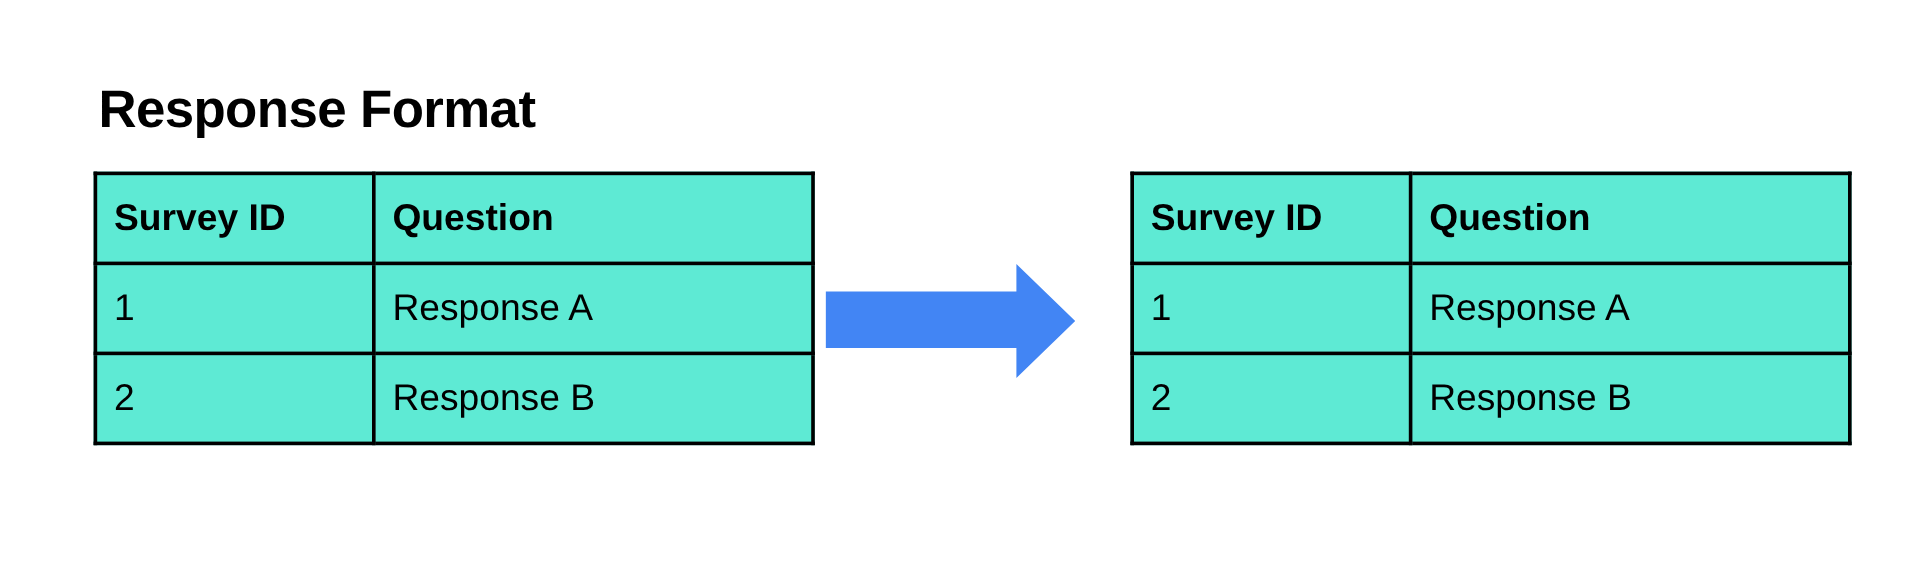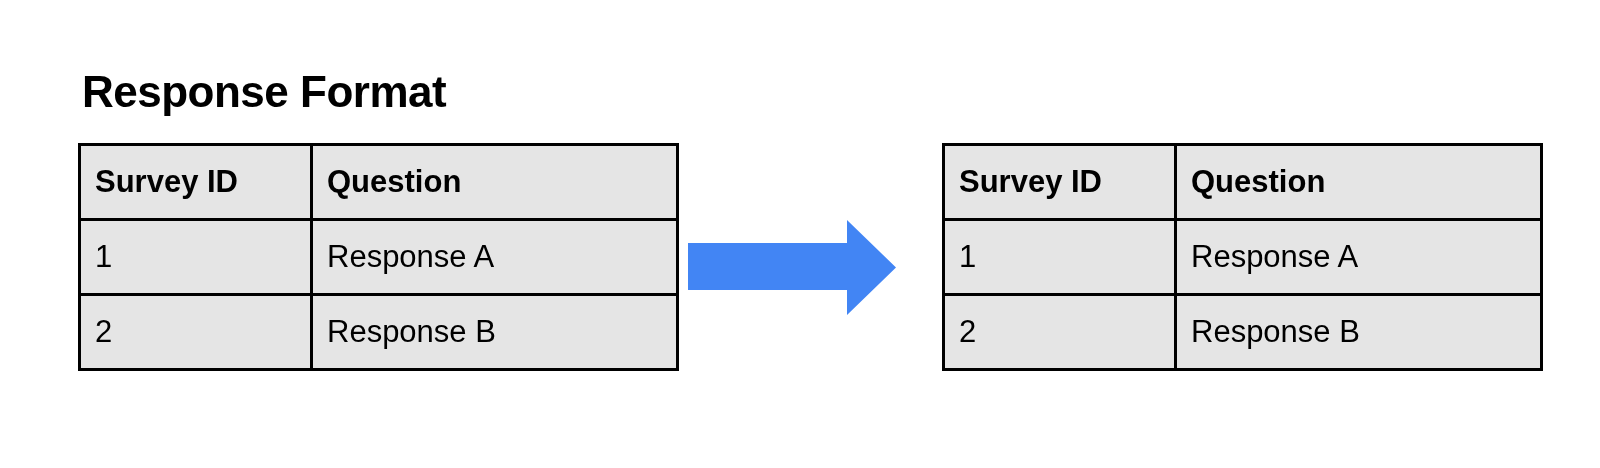--- a/index.html
+++ b/index.html
@@ -26,21 +26,21 @@
     letter-spacing: -0.5px;
     white-space: nowrap;
   }
   .panel-title.left  { left: 82px; }
   .panel-title.right { left: 933px; }
 
   table.data-table {
     position: absolute;
     top: 143px;
     border-collapse: collapse;
-    background: #e5e5e5;
+    background: #5eead4;
     table-layout: fixed;
     width: 564px;
   }
   table.data-table.left  { left: 78px; }
   table.data-table.right { left: 942px; }
 
   .data-table th, .data-table td {
     border: 3px solid var(--border, #000000);
     height: 72px;
     padding: 0 0 0 14px;

